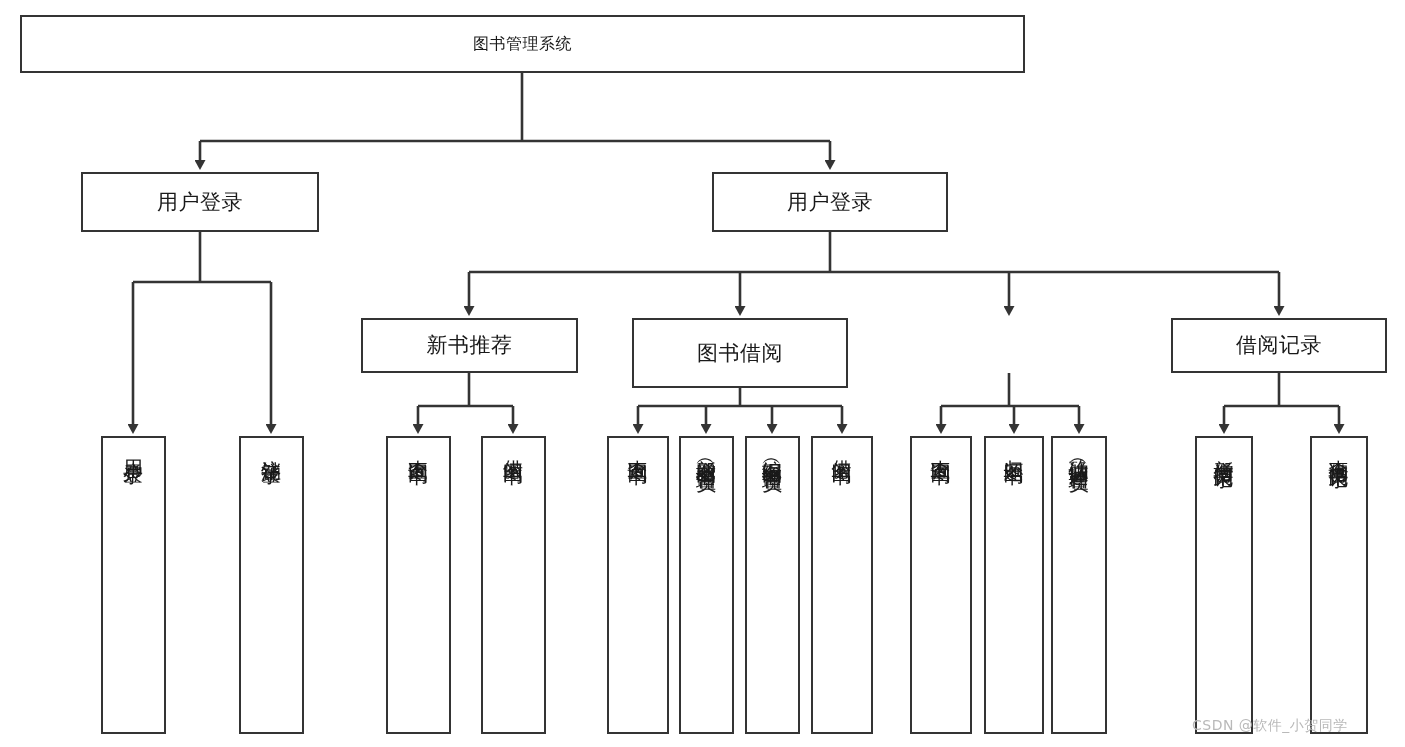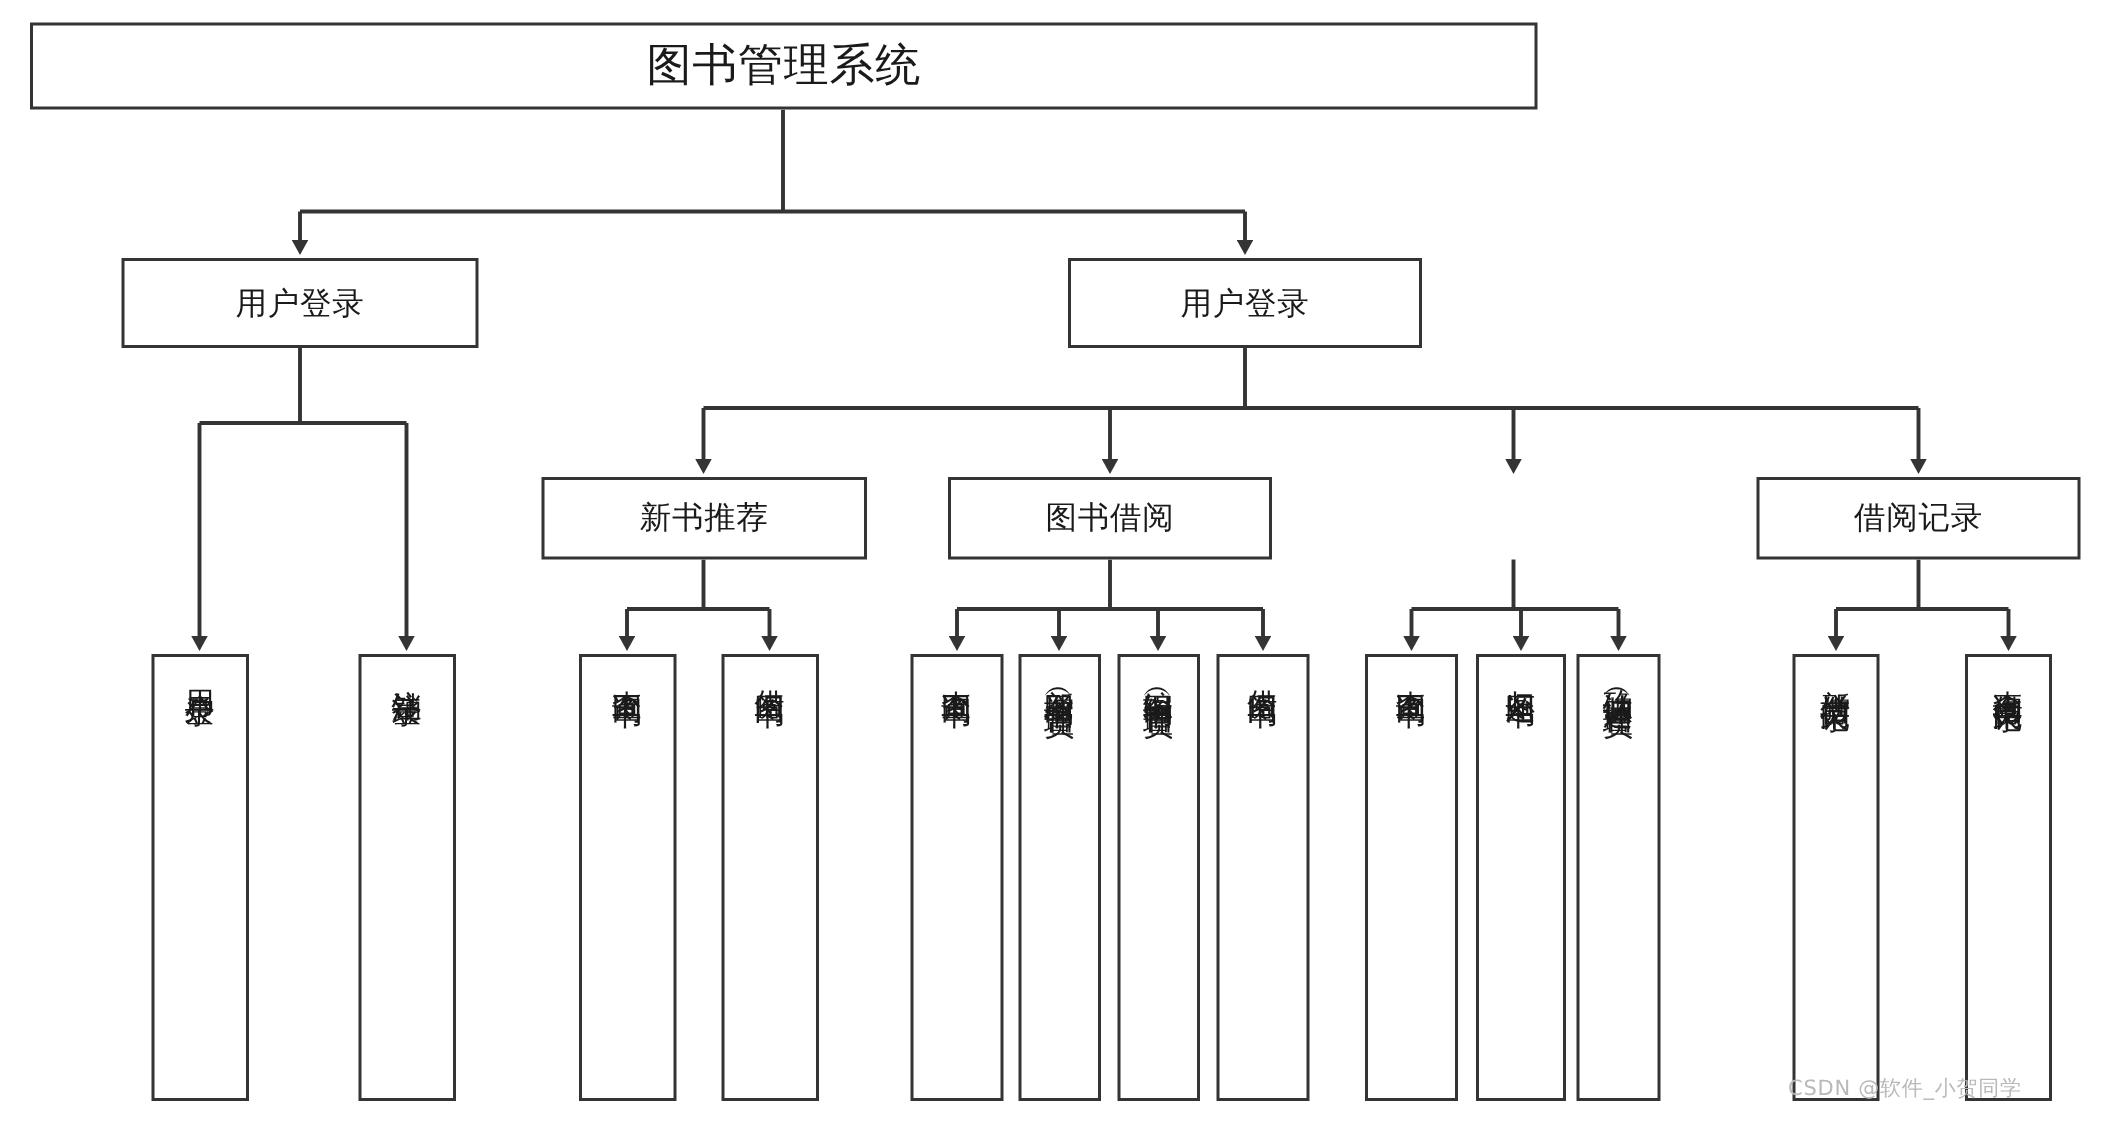--- a/index.html
+++ b/index.html
@@ -40,21 +40,21 @@
     text-align: center;
     line-height: 1.18;
     letter-spacing: 0.5px;
     white-space: nowrap;
   }
   
   .node.horiz .lbl {
     font-size: 21px;
   }
   .node.root .lbl {
-    font-size: 30px;
+    font-size: 16px;
   }
   
   .node.vert {
     align-items: flex-start;
     justify-content: center;
     padding-top: 6px;
   }
   .node.vert .lbl {
     writing-mode: vertical-rl;
     text-orientation: upright;
@@ -133,21 +133,21 @@
   <div class="node horiz" style="left:81px; top:172px; width:238px; height:60px;">
     <span class="lbl">用户登录</span>
   </div>
   <div class="node horiz" style="left:712px; top:172px; width:236px; height:60px;">
     <span class="lbl">用户登录</span>
   </div>
 
   <div class="node horiz" style="left:361px; top:318px; width:217px; height:55px;">
     <span class="lbl">新书推荐</span>
   </div>
-  <div class="node horiz" style="left:632px; top:318px; width:216px; height:55px;">
+  <div class="node horiz" style="left:632px; top:318px; width:216px; height:70px;">
     <span class="lbl">图书借阅</span>
   </div>
   <div class="node horiz" style="left:1171px; top:318px; width:216px; height:55px;">
     <span class="lbl">借阅记录</span>
   </div>
 
   <div class="node vert" style="left:101px; top:436px; width:65px; height:298px;">
     <span class="lbl">用户登录</span>
   </div>
   <div class="node vert" style="left:239px; top:436px; width:65px; height:298px;">

